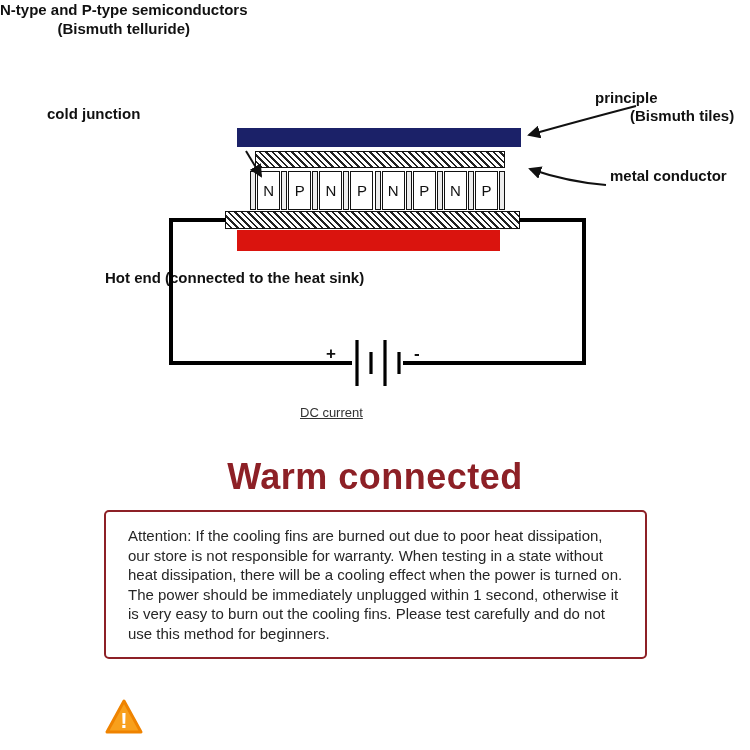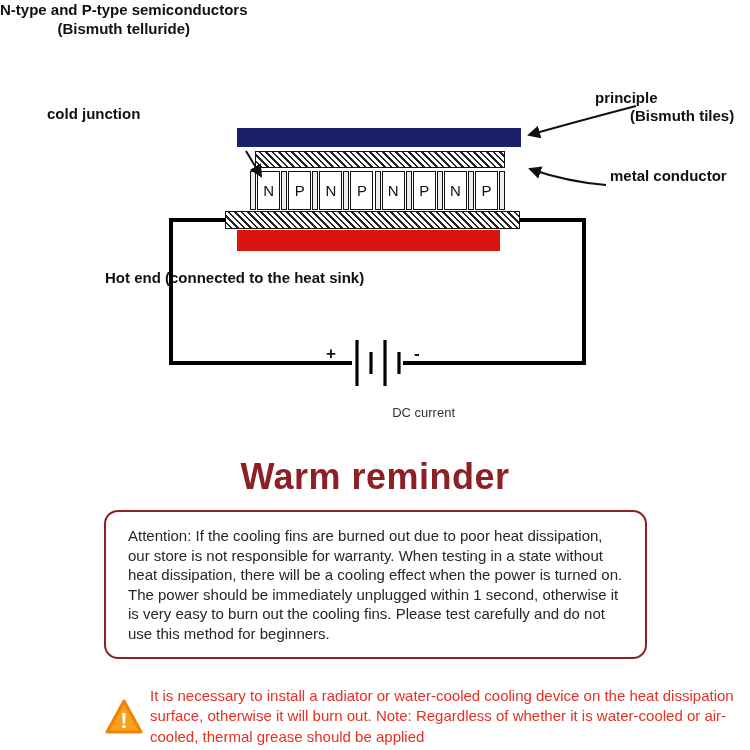--- a/index.html
+++ b/index.html
@@ -15,21 +15,21 @@
   }
 
   
   .lbl { position:absolute; font-size:15px; font-weight:bold; color:#111; line-height:19px; }
   .np-label { left:0; top:108; width:285; text-align:center; }
   .cold-junction-label { left:237; top:104px; width:284px; text-align:left;margin-left:47px; }
   .dielectric-label { left:595px; top:88px; }
   .ceramic-label { left:630px; top:106px; }
   .metal-conductor-label { left:610px; top:166px; }
   .hot-end-label { left:105px; top:268px; width:545px; text-align:left; }
-  .dc-current-label { left:300px; top:403px; width:155px; text-align:right; font-weight:normal; font-size:13px; color:#333; }
+  .dc-current-label { left:300px; top:403px; width:155px; text-align:left; font-weight:normal; font-size:13px; color:#333;text-decoration:underline; }
   .plus-sign { left:326px; top:344px; font-size:17px; }
   .minus-sign { left:414px; top:344px; font-size:17px; }
 
   
   .cold-plate { position:absolute; left:237px; top:128px; width:284px; height:19px; background:#1b2168; }
   .hot-plate  { position:absolute; left:237px; top:230px; width:263px; height:21px; background:#da140e; }
   .hatch {
     position:absolute; border:1.5px solid #111; background-color:#fff;
     background-image:repeating-linear-gradient(45deg, transparent 0 3px, #222 3px 4.6px);
   }
@@ -43,21 +43,21 @@
   .pellet { width:23px; border:1.7px solid #111; background:#fff; display:flex;
     align-items:center; justify-content:center; font-size:15px; color:#111; }
 
   
   .overlay { position:absolute; left:0; top:0; width:750px; height:750px; pointer-events:none; }
 
   
   .reminder-title { position:absolute; top:456px; left:0; width:750px; text-align:center;
     font-size:36px; font-weight:600; color:#8d2026; letter-spacing:.5px; }
   .reminder-box { position:absolute; left:104px; top:510px; width:543px;
-    border:2px solid #8d2026; border-radius:14px; padding:14px 22px; background:#fff; }
+    border:2px solid #8d2026; border-radius:5px; padding:14px 22px; background:#fff; }
   .reminder-box p { font-size:15px; line-height:1.3; color:#262626; }
   .warn-tri { position:absolute; left:104px; top:698px; width:40px; height:38px; }
   .warn-text { position:absolute; left:150px; top:686px; width:590px;
     font-size:15px; line-height:1.35; color:#e53022; }
 </style>
 </head>
 <body>
 
 <div class="canvas">
 
@@ -124,25 +124,24 @@
       </g>
 
       <g stroke="#111" stroke-width="2" fill="none">
         <line x1="246" y1="151" x2="261" y2="176" marker-end="url(#arrow)"></line>
         <path d="M 636 106 Q 575 122 529 135" marker-end="url(#arrow)"></path>
         <path d="M 606 185 Q 568 182 530 169" marker-end="url(#arrow)"></path>
       </g>
     </svg>
   </div>
 
-  <h2 class="reminder-title">Warm reminder</h2>
+  <h2 class="reminder-title">Warm connected</h2>
 
   <div class="reminder-box">
     <p>Attention: If the cooling fins are burned out due to poor heat dissipation, our store is not responsible for warranty. When testing in a state without heat dissipation, there will be a cooling effect when the power is turned on. The power should be immediately unplugged within 1 second, otherwise it is very easy to burn out the cooling fins. Please test carefully and do not use this method for beginners.</p>
   </div>
 
   <svg class="warn-tri" viewBox="0 0 40 38" xmlns="http://www.w3.org/2000/svg">
     <path d="M20 3 L37 34 L3 34 Z" fill="#f8a01c" stroke="#ef8300" stroke-width="3" stroke-linejoin="round"></path>
     <text x="20" y="30" text-anchor="middle" font-size="22" font-weight="bold" fill="#fff">!</text>
   </svg>
-  <p class="warn-text">It is necessary to install a radiator or water-cooled cooling device on the heat dissipation surface, otherwise it will burn out. Note: Regardless of whether it is water-cooled or air-cooled, thermal grease should be applied</p>
 
 </div>
 
 </body></html>

